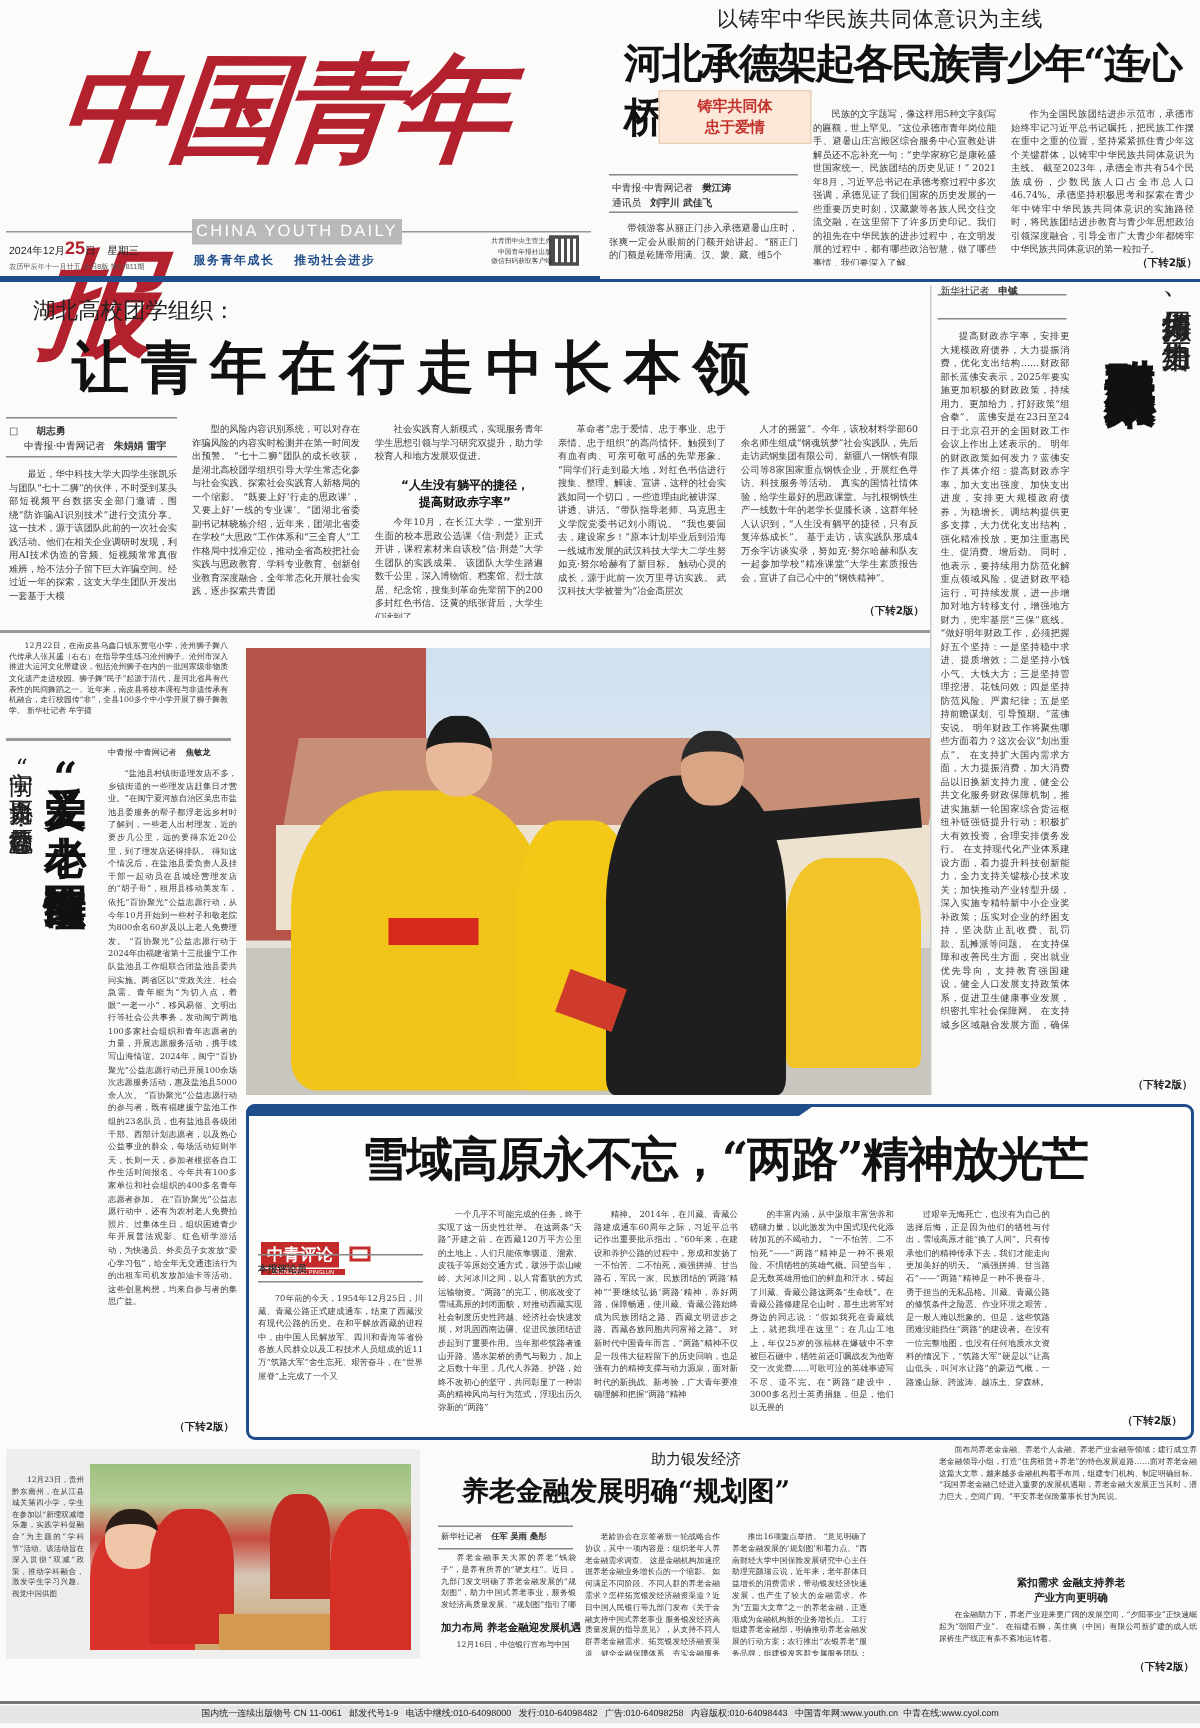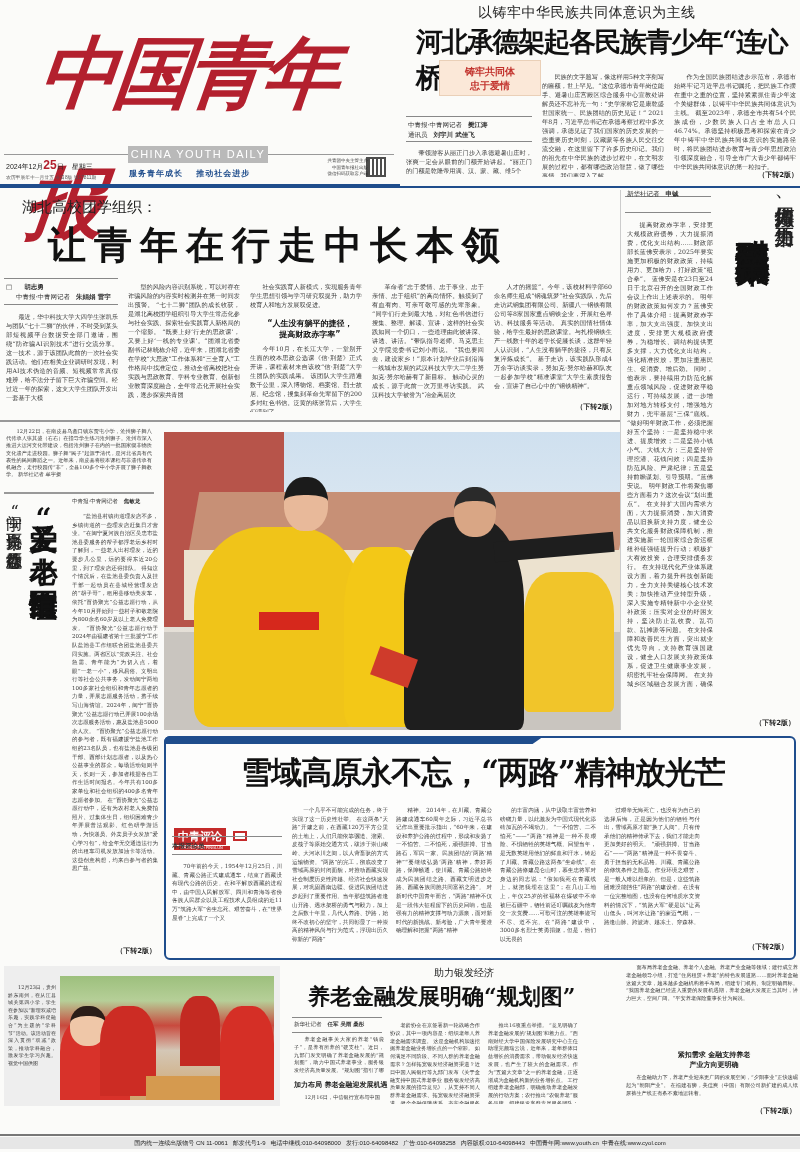--- a/index.html
+++ b/index.html
@@ -186,21 +186,21 @@
     <div class="abs" style="left:10px;top:30px;width:36px;height:40px;background:#efc7a8;border-top:10px solid #2a1d18;border-radius:45%;"></div>
     <div class="abs" style="left:40px;top:30px;width:56px;height:90px;background:#cc2c24;border-radius:40% 40% 0 0;"></div>
     <div class="abs" style="left:86px;top:100px;width:90px;height:24px;background:#d59a4f;"></div>
     <div class="abs" style="left:160px;top:30px;width:54px;height:94px;background:#d52f26;border-radius:40% 40% 0 0;"></div>
     <div class="abs" style="left:120px;top:20px;width:40px;height:70px;background:#c32a22;border-radius:40% 40% 0 0;"></div>
   </div>
 </div>
 
 <div class="abs" style="left:284px;top:962px;width:516px;height:156px;">
   <div class="abs" style="left:150px;top:4px;font-family:'DejaVu Sans',sans-serif;font-size:10px;color:#222;">助力银发经济</div>
-  <div class="abs" style="left:24px;top:20px;width:360px;font-family:'DejaVu Serif',serif;font-size:22px;font-weight:bold;color:#111;">养老金融发展明确“规划图”</div>
+  <div class="abs" style="left:24px;top:20px;width:360px;font-family:'DejaVu Serif',serif;font-size:18px;font-weight:bold;color:#111;">养老金融发展明确“规划图”</div>
   <div class="abs rule" style="left:8px;top:55px;width:90px;"></div>
   <div class="abs byline" style="left:10px;top:59px;font-size:5.5px;">
     <span>新华社记者</span><b>任军  吴雨  桑彤</b>
   </div>
   <div class="abs rule" style="left:8px;top:70px;width:90px;"></div>
   <div class="abs body-text" style="left:10px;top:74px;width:90px;height:38px;overflow:hidden;font-size:5.2px;line-height:7.8px;">
       <p>养老金融事关大家的养老“钱袋子”，是养有所养的“硬支柱”。近日，九部门发文明确了养老金融发展的“规划图”，助力中国式养老事业，服务银发经济高质量发展。“规划图”指引了哪些着力点？如何更好满足养老需求、守护夕阳红？</p>
     </div>
   <div class="abs" style="left:10px;top:118px;font-family:'DejaVu Sans',sans-serif;font-size:7px;font-weight:bold;">加力布局  养老金融迎发展机遇</div>
   <div class="abs body-text" style="left:10px;top:132px;width:90px;font-size:5.2px;line-height:7.8px;">

